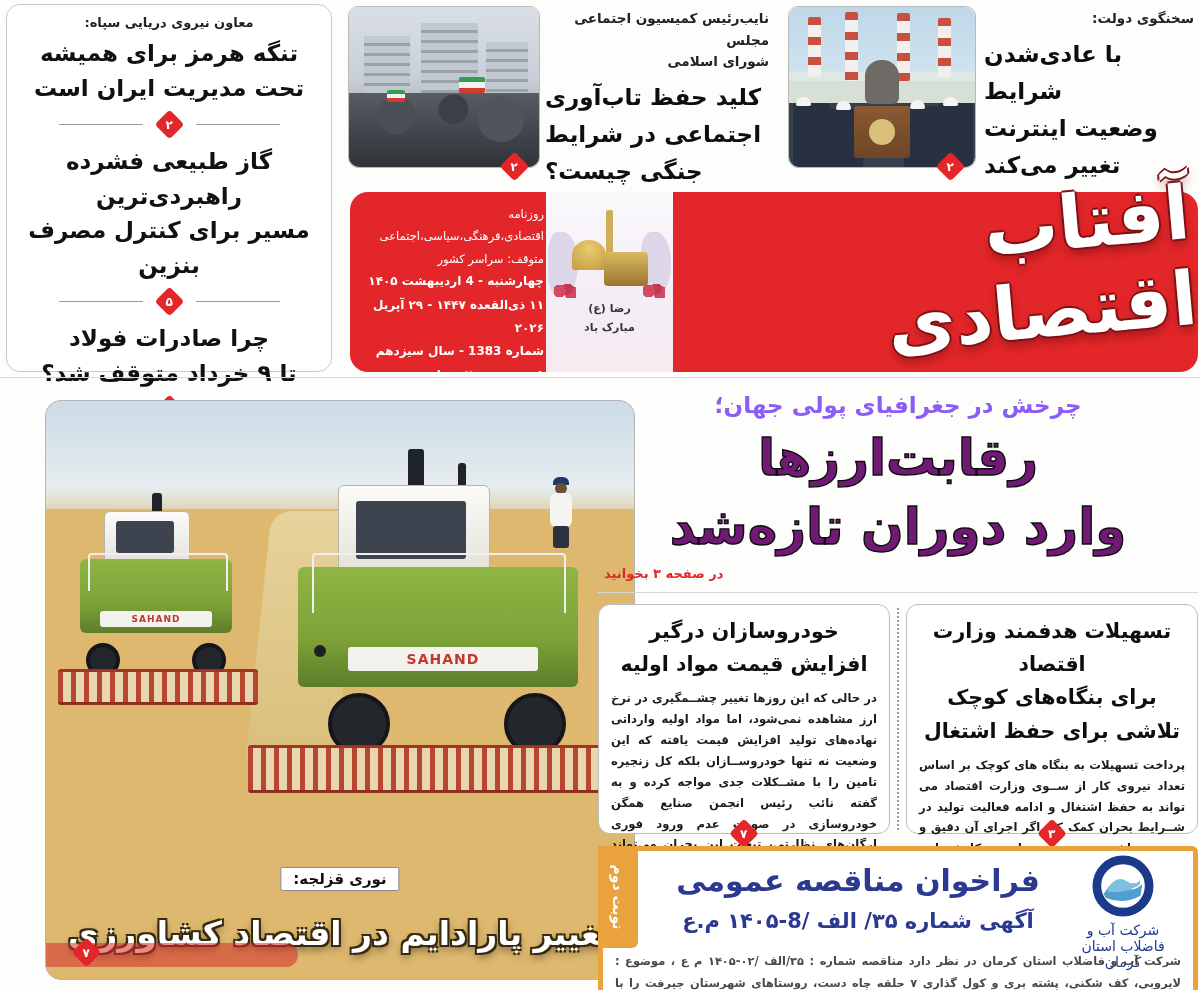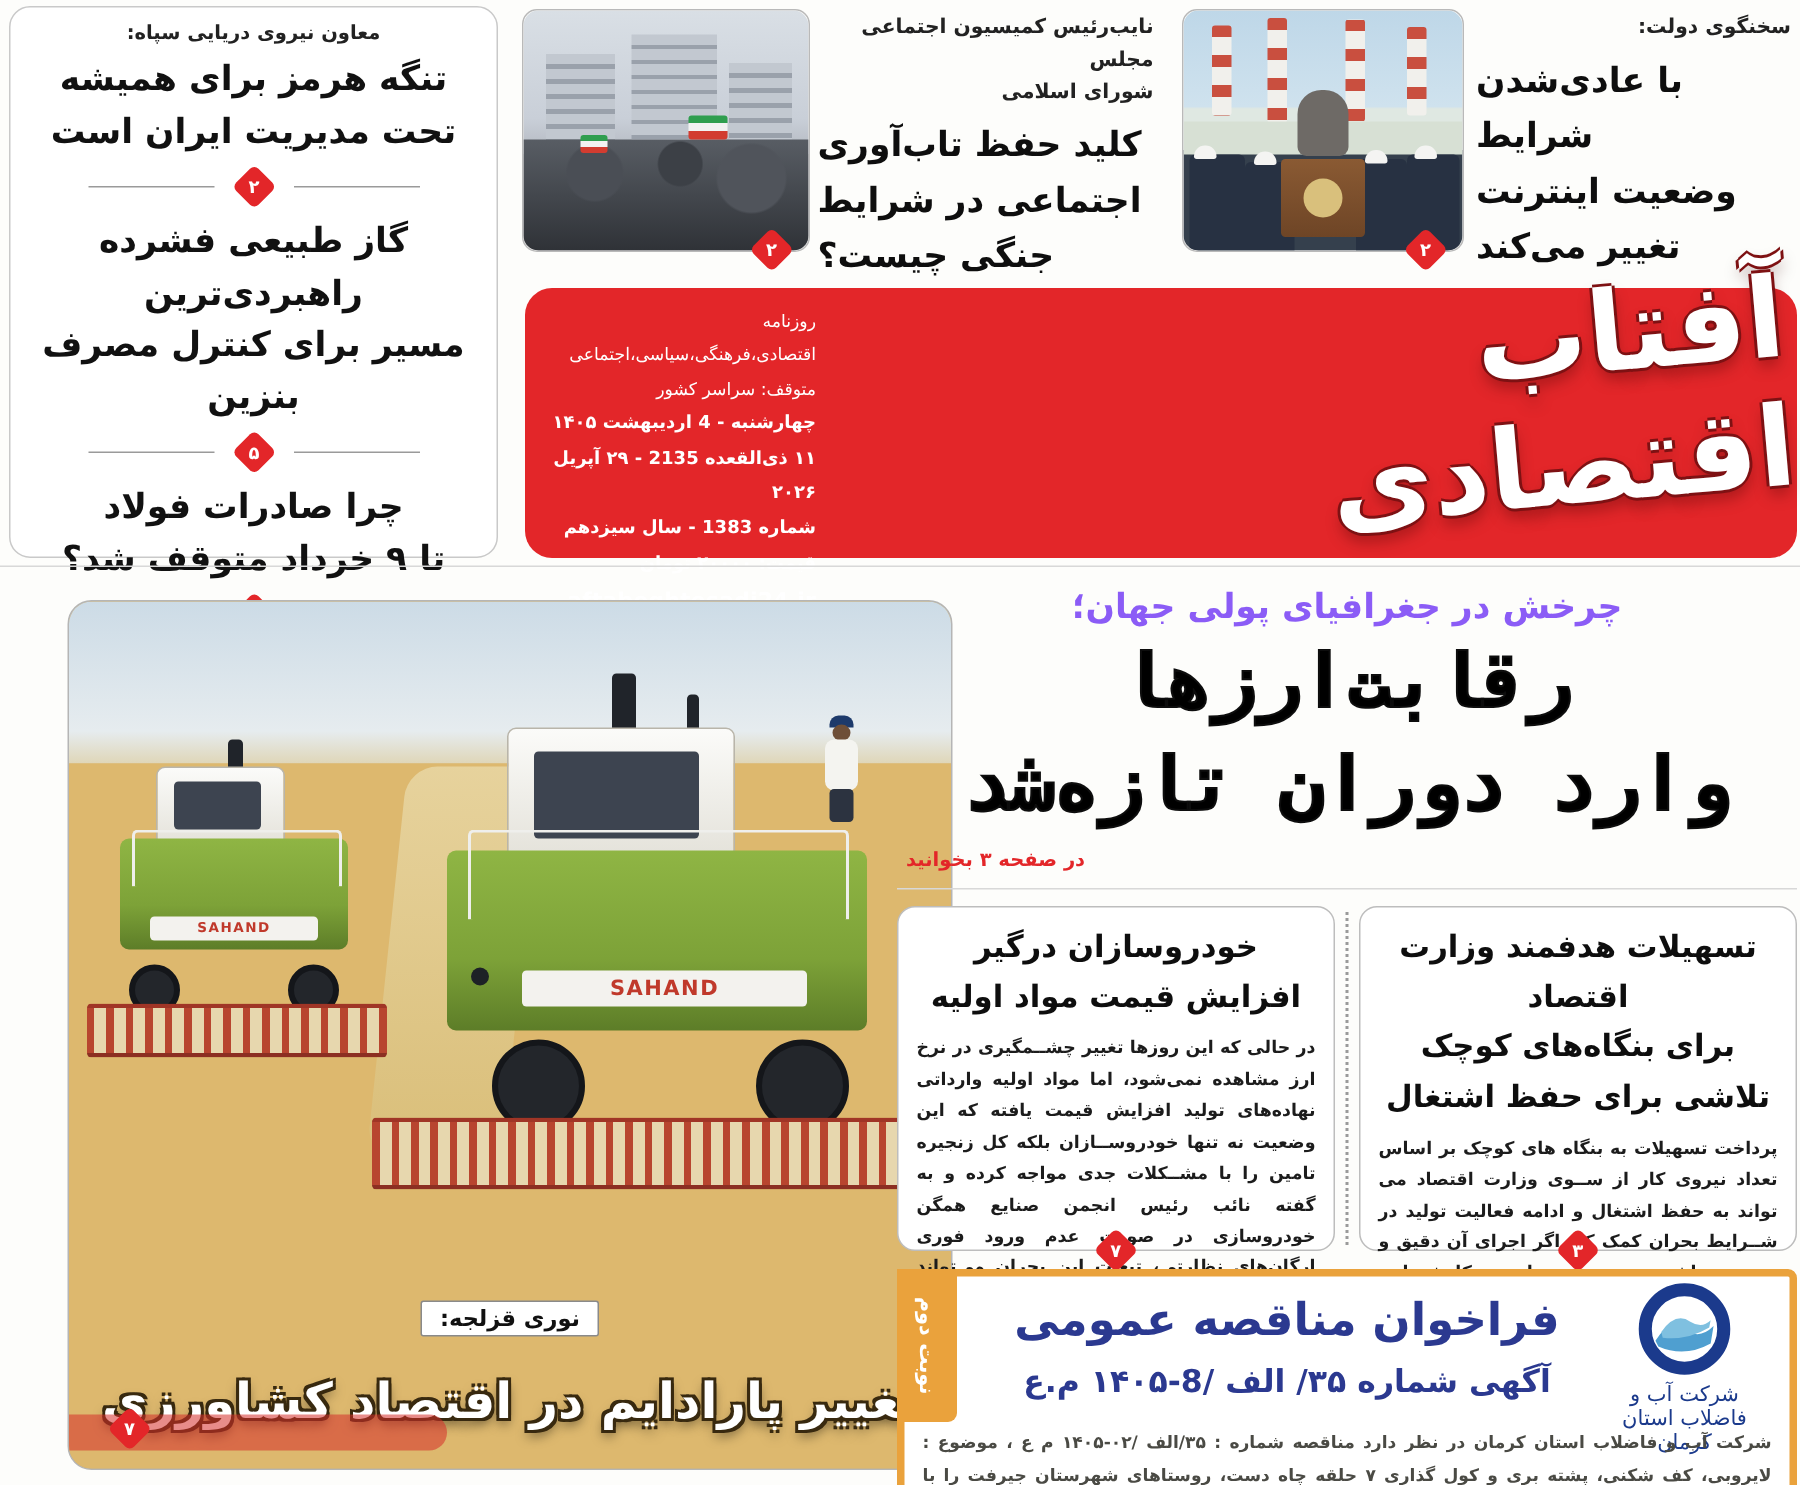--- a/index.html
+++ b/index.html
@@ -113,22 +113,22 @@
   .cap-kickerbox{position:absolute;left:50%;transform:translateX(-50%);bottom:88px;background:#fff;
     border:1px solid #8a8a8a;padding:2px 12px;font-size:15px;font-weight:bold;color:#111;direction:rtl;border-radius:2px;}
   .cap-main{position:absolute;left:0;right:0;bottom:26px;text-align:center;font-size:33px;font-weight:bold;color:#fff;direction:rtl;
     text-shadow:2px 2px 0 #38290f,-2px 2px 0 #38290f,2px -2px 0 #38290f,-2px -2px 0 #38290f,0 4px 8px rgba(0,0,0,.55);}
   .ribbon{position:absolute;left:0;bottom:12px;width:252px;height:24px;background:rgba(214,45,42,.55);
     border-radius:0 14px 14px 0;}
   .ribbon .diamond{position:absolute;left:30px;top:-1px;}
 
   
   .main-kicker{left:598px;top:392px;width:600px;text-align:center;font-size:23px;font-weight:bold;color:#8b5cf6;direction:rtl;}
-  .main-head{left:598px;top:424px;width:600px;text-align:center;font-size:50px;font-weight:bold;color:#000000;
-    line-height:1.38;direction:rtl;font-family:Liberation Mono, monospace;-webkit-text-stroke:1.4px #0d0d0d;}
+  .main-head{left:598px;top:424px;width:600px;text-align:center;font-size:50px;font-weight:bold;color:#701a75;
+    line-height:1.38;direction:rtl;-webkit-text-stroke:1.4px #0d0d0d;}
   .readmore{left:604px;top:566px;font-size:13px;font-weight:bold;color:#e32629;direction:rtl;}
 
   .artrow{left:598px;top:604px;width:600px;height:230px;display:flex;direction:rtl;align-items:stretch;}
   .artbox{flex:1 1 0;border:1px solid #bdbdbd;border-radius:12px;background:#fff;position:relative;
     padding:8px 12px 14px;box-sizing:border-box;}
   .artbox h3{margin:2px 0 7px;font-size:20.5px;font-weight:bold;color:#0e0e0e;text-align:center;line-height:1.62;}
   .artbox p{margin:0;font-size:11.6px;font-weight:bold;color:#1c1c1c;line-height:1.8;text-align:justify;direction:rtl;}
   .artbox .diamond{position:absolute;bottom:-11px;left:50%;transform:translateX(-50%) rotate(45deg);}
   .dotsep{width:0;border-left:2px dotted #9a9a9a;margin:4px 7px;}
 
@@ -236,24 +236,35 @@
   <h2 class="thead preline">با عادی‌شدن شرایط
 وضعیت اینترنت
 تغییر می‌کند</h2>
 </div>
 
 <header class="abs masthead">
   <div class="mh-info">
     <div>روزنامه اقتصادی،فرهنگی،سیاسی،اجتماعی</div>
     <div>متوقف: سراسر کشور</div>
     <div class="b">چهارشنبه - 4 اردیبهشت ۱۴۰۵</div>
-    <div class="b">۱۱ ذی‌القعده 2135 - ۲۹ آپریل ۲۰۲۶</div>
+    <div class="b">۱۱ ذی‌القعده ۱۴۴۷ - ۲۹ آپریل ۲۰۲۶</div>
     <div class="b">شماره 1383 - سال سیزدهم</div>
     <div class="b">قیمت: ۲۰۰۰۰ تومان</div>
     <div class="url">aftabeghtesadi24.ir</div>
+  </div>
+  <div class="emblem">
+    <div class="wing" style="left:2px;"></div>
+    <div class="wing" style="right:2px;"></div>
+    <div class="minaret"></div>
+    <div class="dome"></div>
+    <div class="shrine"></div>
+    <div class="flower" style="left:8px;top:92px;"></div>
+    <div class="flower" style="right:8px;top:92px;"></div>
+    <div class="calli preline">رضا (ع)
+مبارک باد</div>
   </div>
   <div class="logo-call">آفتاب اقتصادی</div>
 </header>
 
 <div class="abs hline" style="left:0;top:377px;width:1200px;"></div>
 
 <figure class="abs mainphoto">
   <div class="mp-sky"></div>
   <div class="mp-field"></div>
   <div class="mp-swath"></div>

